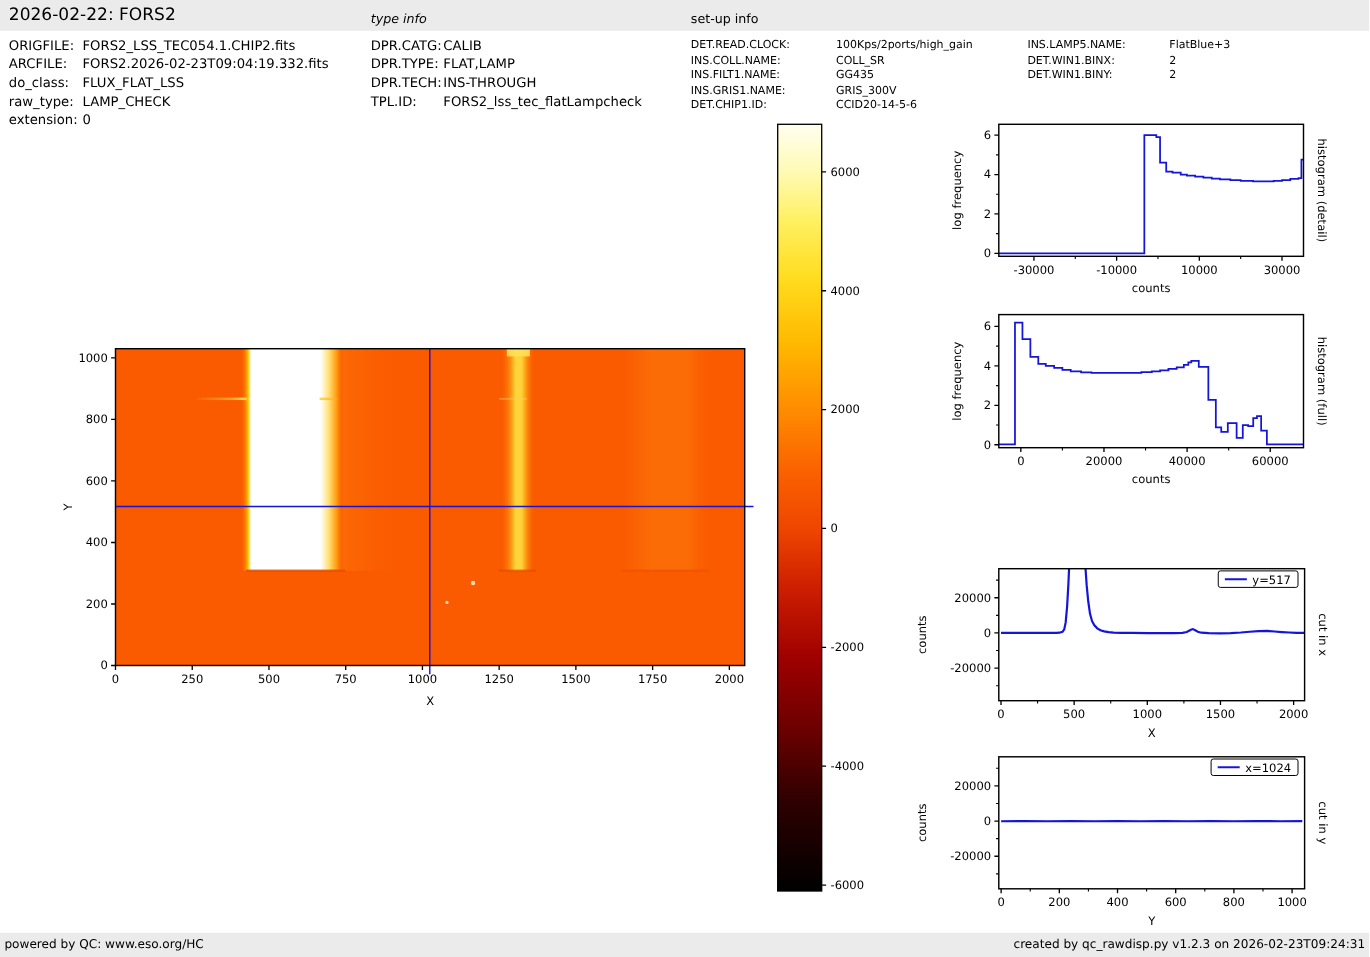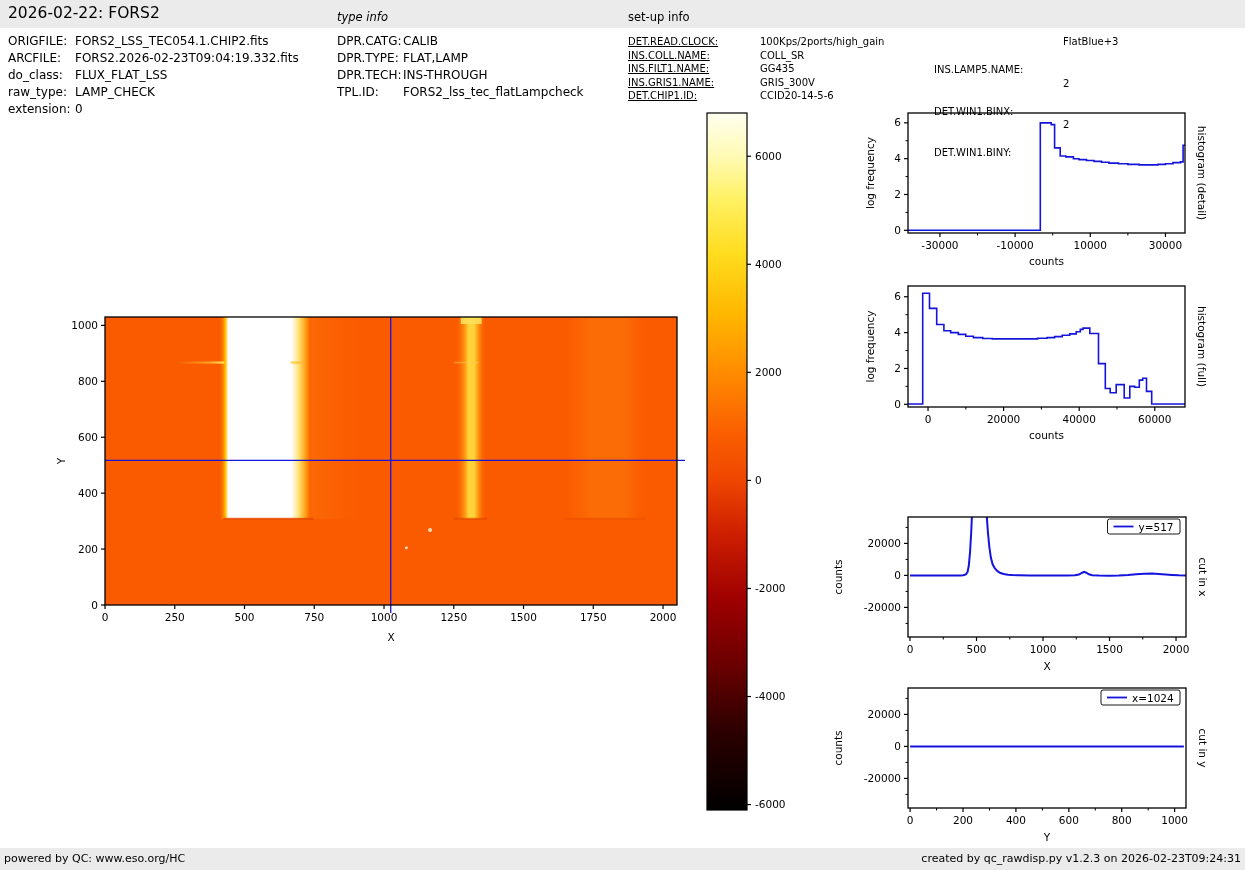--- a/index.html
+++ b/index.html
@@ -12,23 +12,23 @@
   .sec.setup{left:628px;}
   .info{position:absolute;font-size:12px;line-height:17px;white-space:nowrap;}
   .info .lbl{display:inline-block;vertical-align:top;}
   .info .val{display:inline-block;vertical-align:top;}
   .file-info{left:8px;top:33px;}
   .file-info .lbl{width:67px;}
   .type-info{left:337px;top:33px;}
   .type-info .lbl{width:66px;}
   .small{font-size:10px;line-height:13.5px;}
   .setup-col1{left:628px;top:35px;}
-  .setup-col1 .lbl{width:132px;text-decoration:underline;}
+  .setup-col1 .lbl{width:132px;}
   .setup-col2{left:934px;top:35px;}
-  .setup-col2 .lbl{width:129px;margin-top:28px;}
+  .setup-col2 .lbl{width:129px;}
   .chart{position:absolute;}
   .chart svg{display:block;}
   .chart text{font-family:"DejaVu Sans","Liberation Sans",sans-serif;}
   .footbar{position:absolute;left:0;top:848px;width:1245px;height:22px;background:#ebebeb;font-size:11px;}
   .footbar .fleft{position:absolute;left:4px;top:4px;white-space:nowrap;}
   .footbar .fright{position:absolute;right:4px;top:4px;white-space:nowrap;}
 </style>
 </head>
 <body>
 

